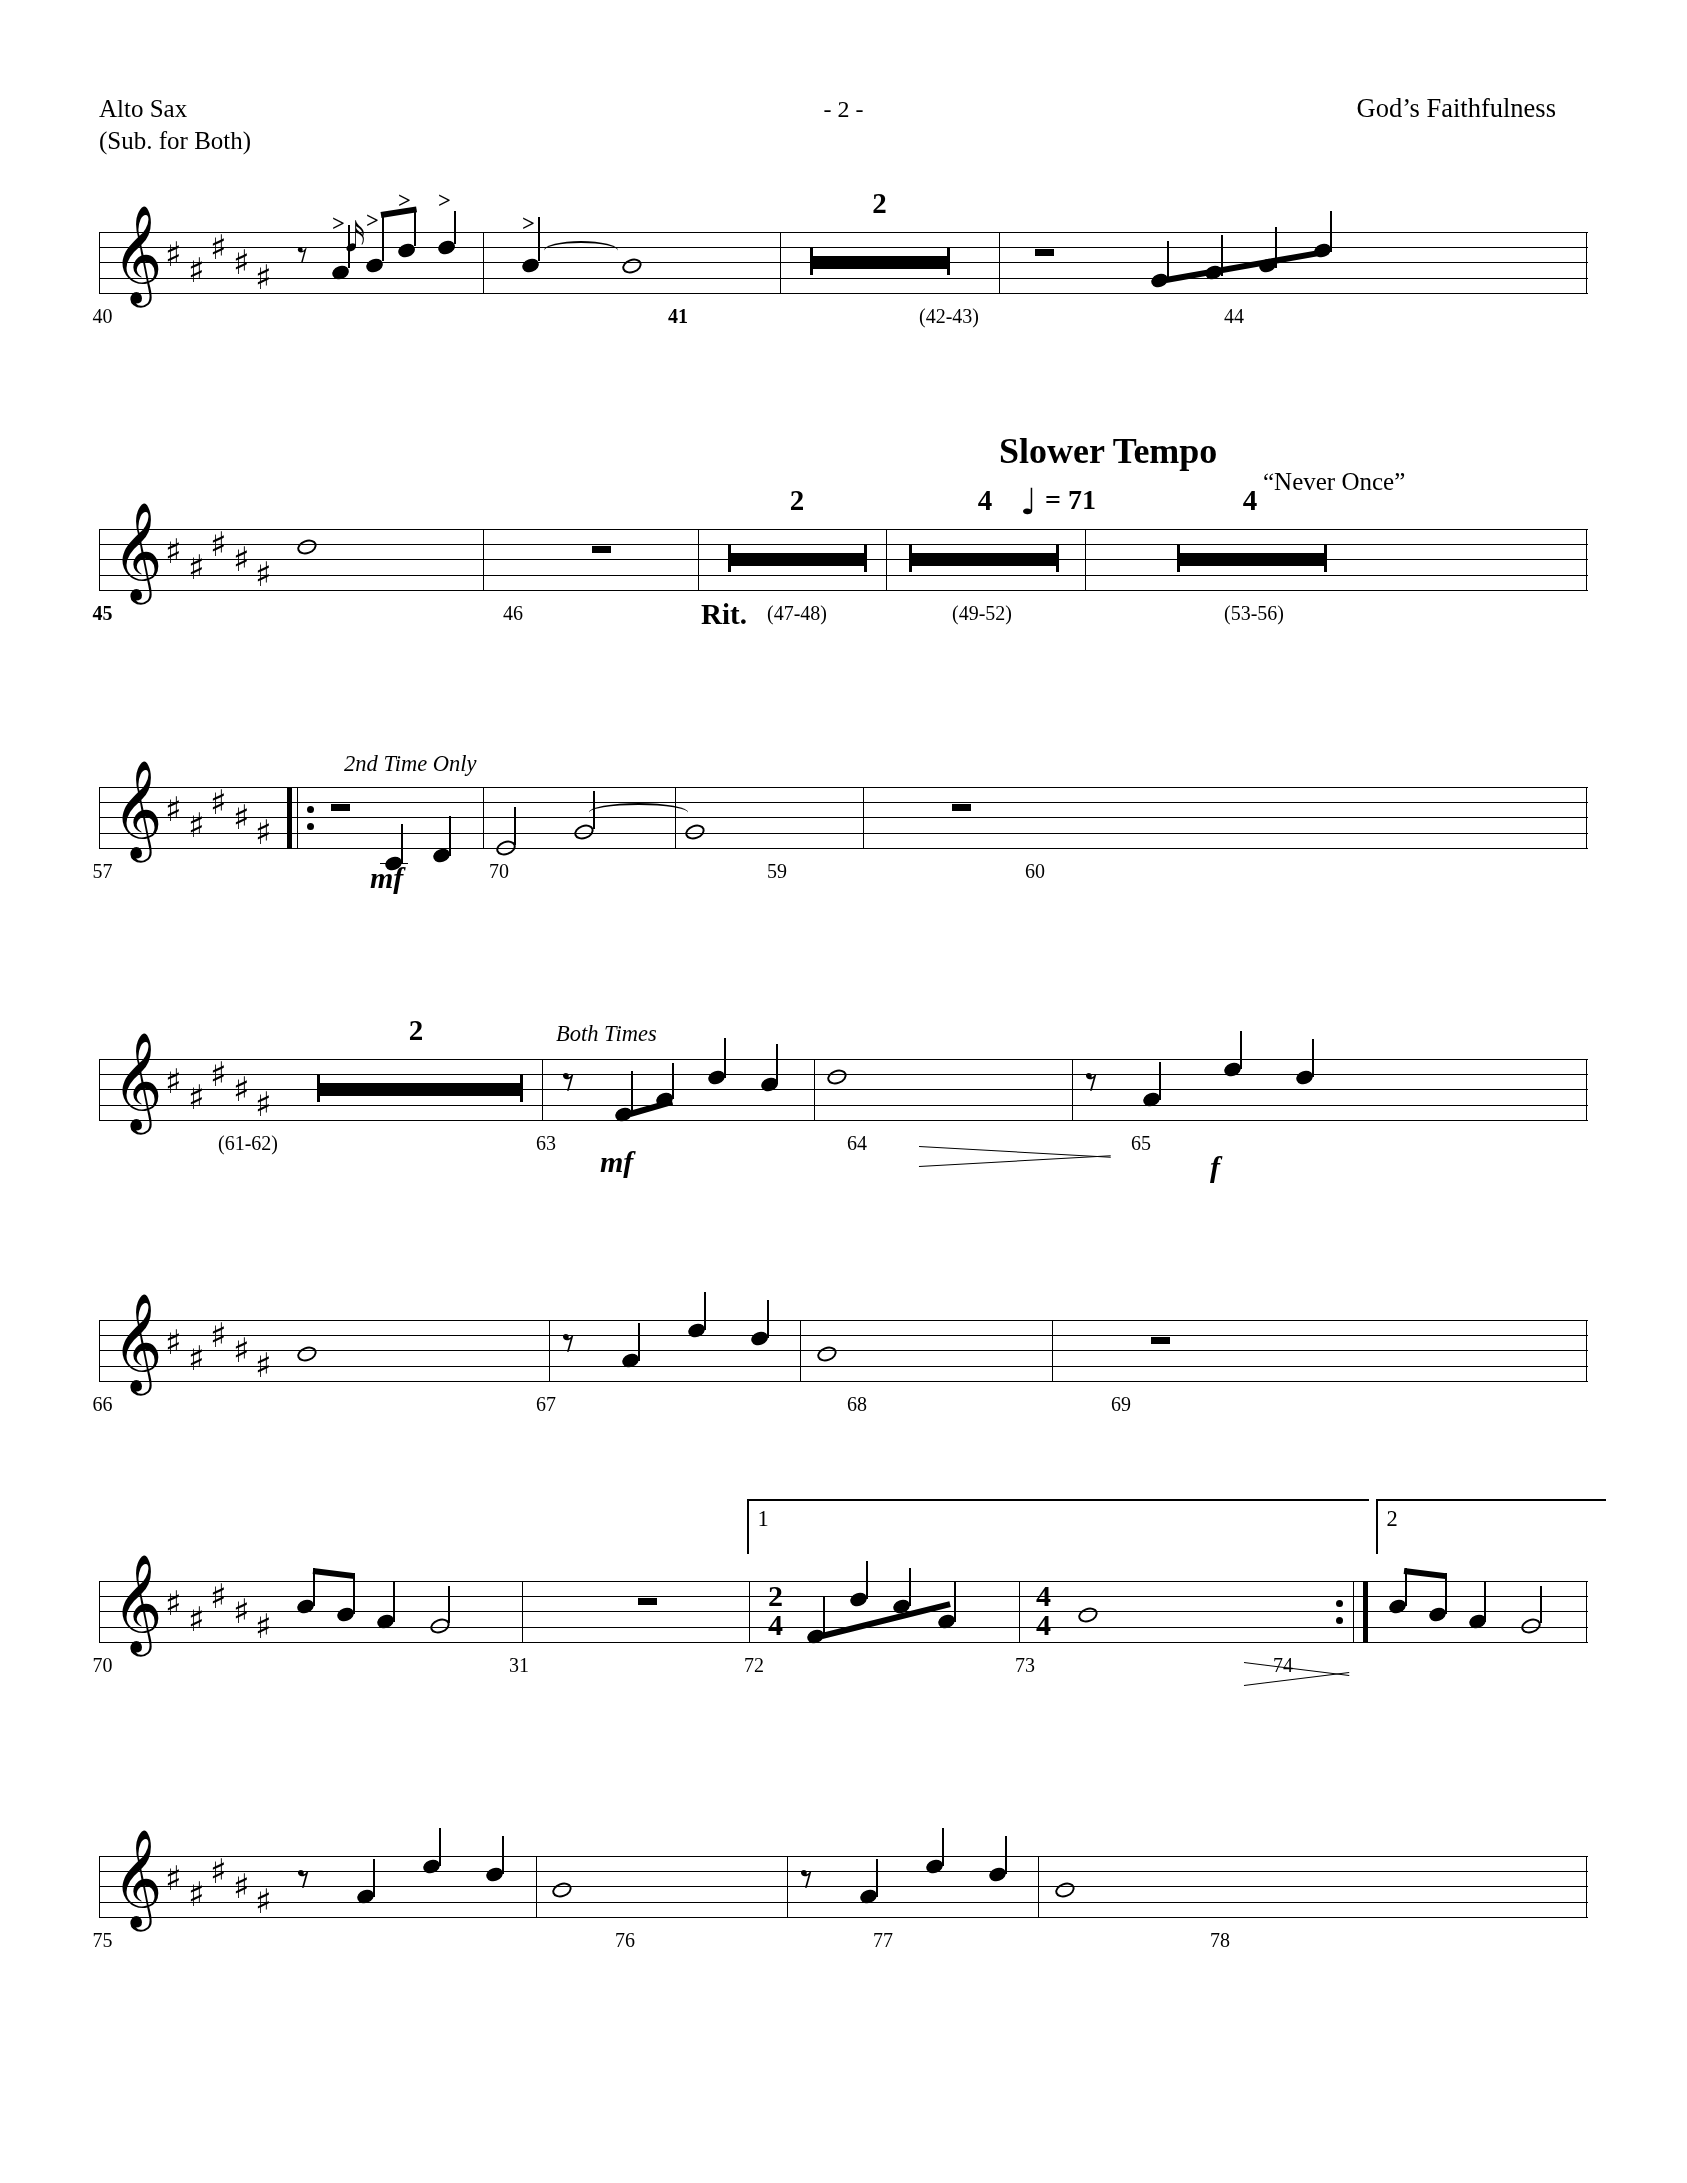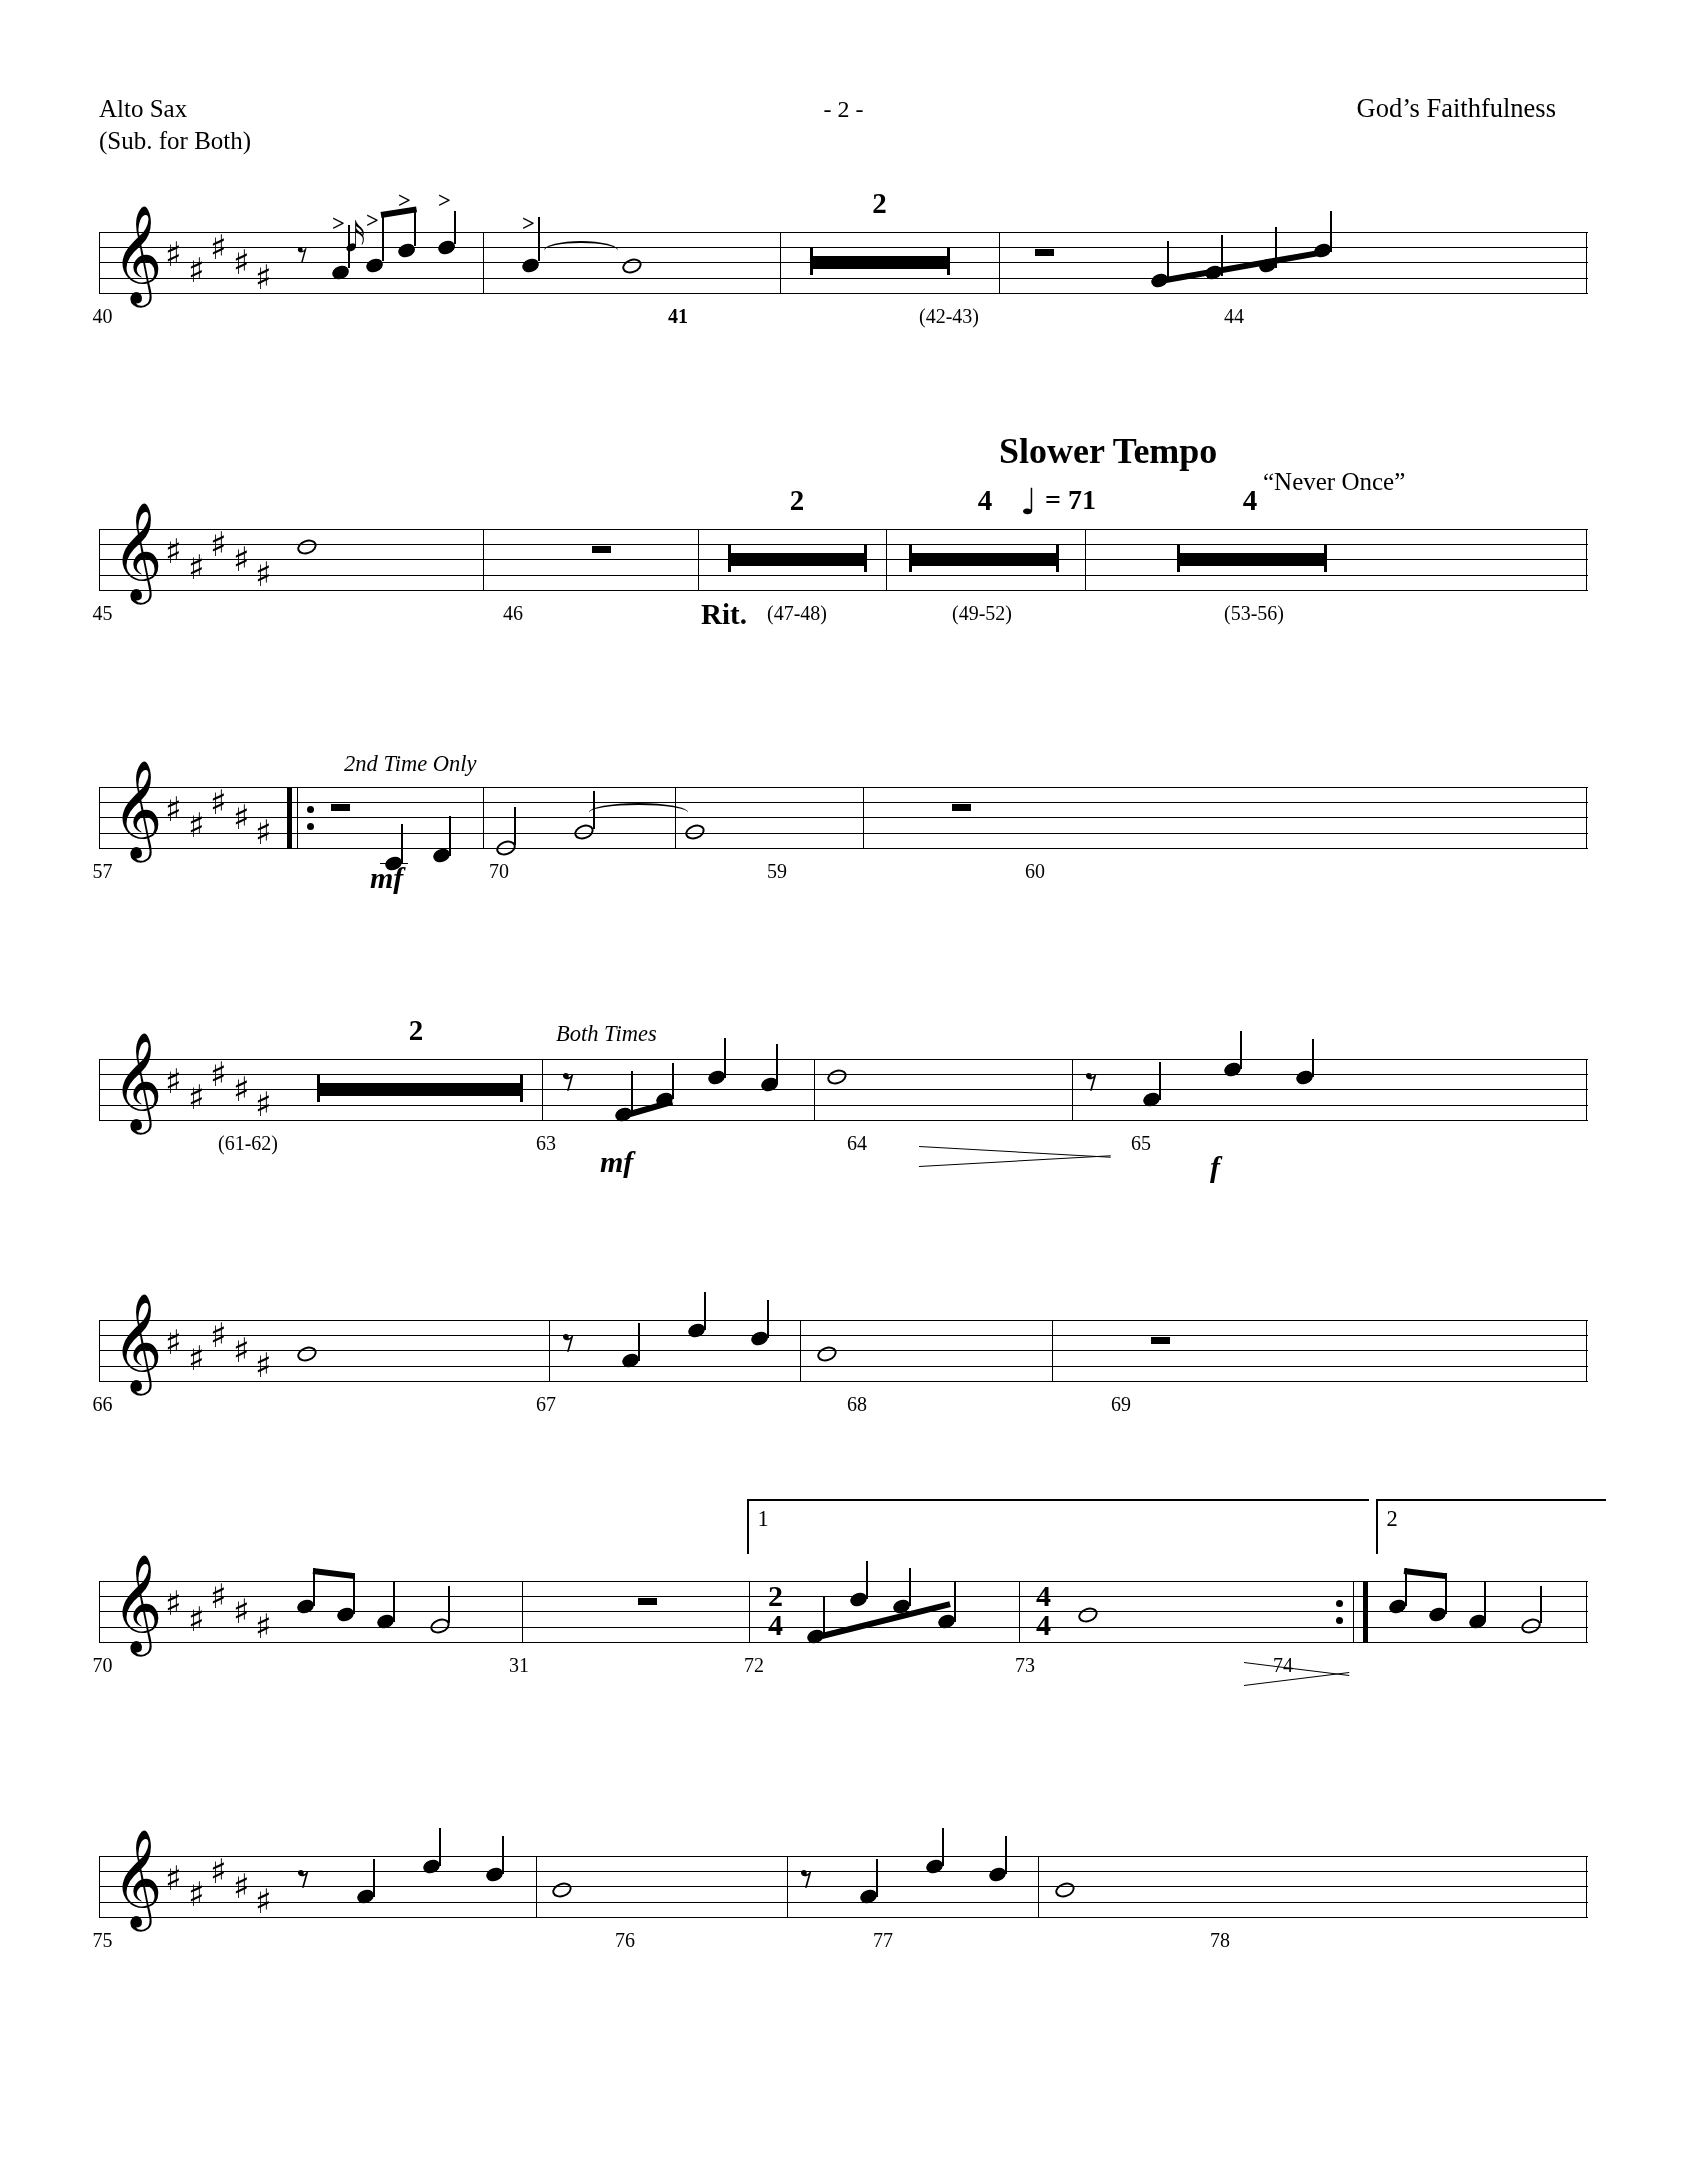--- a/index.html
+++ b/index.html
@@ -402,21 +402,21 @@
     <div class="mmr-cap" style="left:957px; top:15px;"></div>
     <div class="barline" style="left:986px;"></div>
 
     <div class="mmr-num" style="left:1085px; top:-45px; width:132px;">4</div>
     <div class="mmr" style="left:1078px; top:24px; width:149px;"></div>
     <div class="mmr-cap" style="left:1078px; top:15px;"></div>
     <div class="mmr-cap" style="left:1225px; top:15px;"></div>
 
     <div class="barline end-right" style="left:1487px;"></div>
 
-    <div class="measnum" style="left:-6.6px; top:73px;">45</div>
+    <div class="measnum" style="left:-6.6px; top:73px;font-weight:bold;">45</div>
     <div class="measnum" style="left:404px; top:73px;">46</div>
     <div class="txt" style="left:602px; top:69px; font-weight:bold; font-size:29px;">Rit.</div>
     <div class="measnum" style="left:668px; top:73px;">(47-48)</div>
     <div class="measnum" style="left:853px; top:73px;">(49-52)</div>
     <div class="measnum" style="left:1125px; top:73px;">(53-56)</div>
   </div>
 
   <div class="system" style="top:787px;">
     <div class="txt ital" style="left:245px; top:-36px;">2nd Time Only</div>
 

